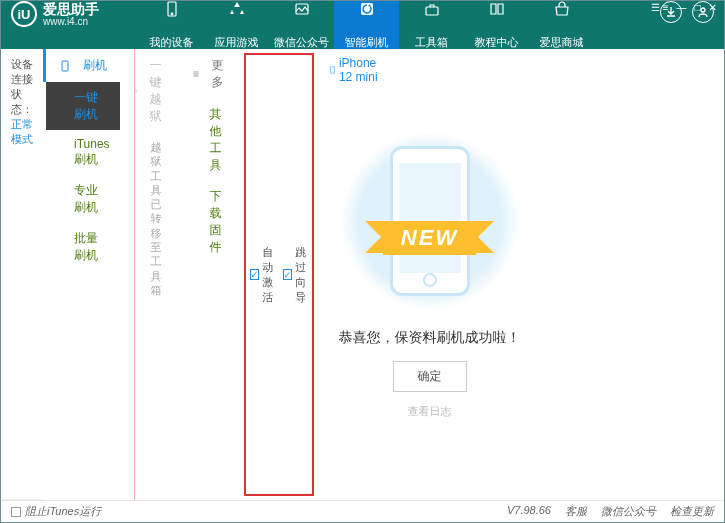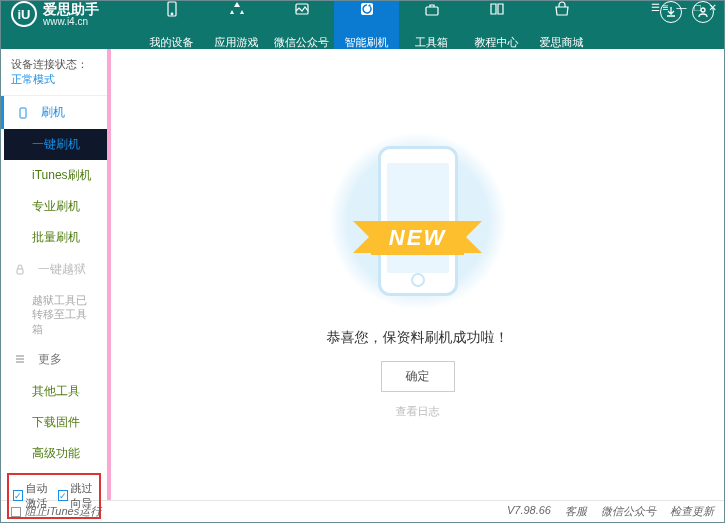--- a/index.html
+++ b/index.html
@@ -11,28 +11,28 @@
 .logo-url { font-size: 10px; opacity: .9; }
 .nav { display: flex; height: 100%; }
 .nav-item { width: 65px; display: flex; flex-direction: column; align-items: center; justify-content: center; font-size: 11px; cursor: pointer; gap: 18px; }
 .nav-item.active { background: #0a7bd0; }
 .nav-icon { width: 18px; height: 18px; display: flex; align-items: center; justify-content: center; }
 .topbar-right { margin-left: auto; display: flex; align-items: center; gap: 10px; }
 .win-btns { display: flex; gap: 8px; font-size: 10px; position: absolute; top: 2px; right: 8px; color: #fff; }
 .win-btns span { cursor: pointer; }
 .circ-btn { width: 22px; height: 22px; border: 1.5px solid #fff; border-radius: 50%; display: flex; align-items: center; justify-content: center; cursor: pointer; }
 .body { display: flex; height: calc(100% - 48px - 22px); }
-.sidebar { width: 110px; border-right: 4px solid #f9a8d4; display: flex; flex-direction: column; font-size: 12px; color: #555; }
+.sidebar { width: 134px; border-right: 1px solid #f9a8d4; display: flex; flex-direction: row; font-size: 12px; color: #555; }
 .status-row { padding: 8px 10px; border-bottom: 1px solid #eee; font-size: 11px; }
 .status-val { color: #1b8fe6; }
 .side-sec { border-left: 3px solid transparent; }
 .side-head { display: flex; align-items: center; gap: 12px; padding: 8px 10px; color: #777; }
 .side-head.active-head { border-left: 3px solid #1b8fe6; color: #1b8fe6; margin-left: -3px; padding-left: 13px; }
 .side-sub { padding: 7px 10px 7px 28px; cursor: pointer; color: #4d7c0f; }
-.side-sub.active { background: #0f172a; color: #1b8fe6; }
+.side-sub.active { background: #404040; color: #1b8fe6; }
 .side-sub.muted { color: #aaa; font-size: 11px; line-height: 1.3; }
 .lock-head { color: #bbb; }
 .side-spacer { flex: 1; }
 .checkbox-row { border: 2px solid #d33; margin: 4px 6px; padding: 6px 4px; display: flex; gap: 8px; align-items: center; font-size: 11px; }
 .cb { display: flex; align-items: center; gap: 3px; cursor: pointer; }
 .cb-box { width: 11px; height: 11px; border: 1px solid #1b8fe6; display: flex; align-items: center; justify-content: center; color: #1b8fe6; font-size: 9px; }
 .device-block { padding: 6px 10px; border-top: 1px solid #eee; }
 .device-name { color: #1b8fe6; font-size: 12px; display: flex; align-items: center; gap: 4px; }
 .main { flex: 1; display: flex; flex-direction: column; align-items: center; justify-content: center; position: relative; }
 .phone-img { width: 150px; height: 180px; position: relative; display: flex; align-items: center; justify-content: center; }
@@ -179,21 +179,20 @@
     </div>
     <div class="side-sec">
       <div class="side-head">
         <svg width="12" height="12" viewBox="0 0 12 12" stroke="#888" stroke-width="1.2">
             <path d="M2 3h8M2 6h8M2 9h8"></path>
           </svg>
         <span>更多</span>
       </div>
       <div class="side-sub">其他工具</div>
       <div class="side-sub">下载固件</div>
-      <div class="side-sub">高级功能</div>
     </div>
     <div class="side-spacer"></div>
     <div class="checkbox-row">
       <label class="cb">
           <span class="cb-box">✓</span>
           <span>自动激活</span>
         </label>
       <label class="cb">
           <span class="cb-box">✓</span>
           <span>跳过向导</span>

